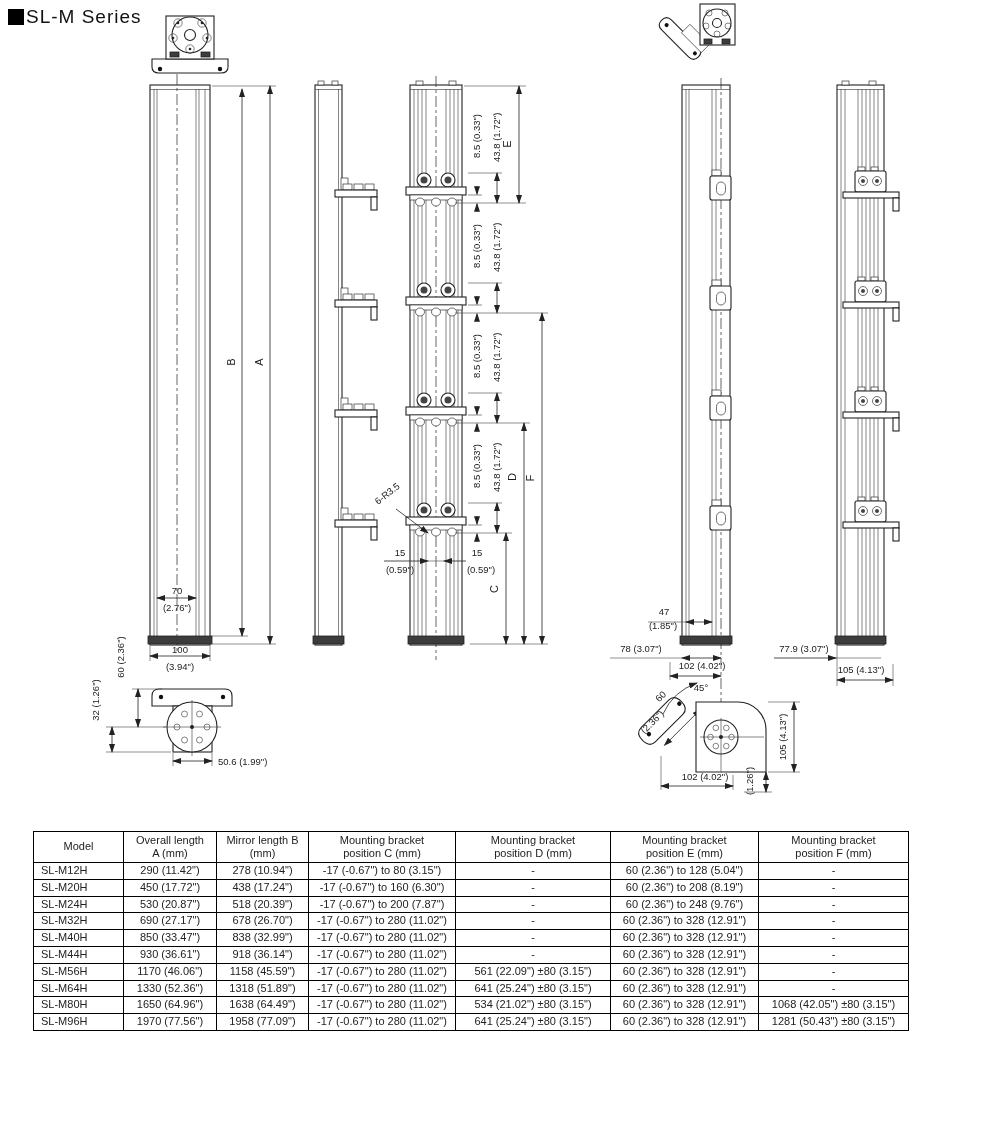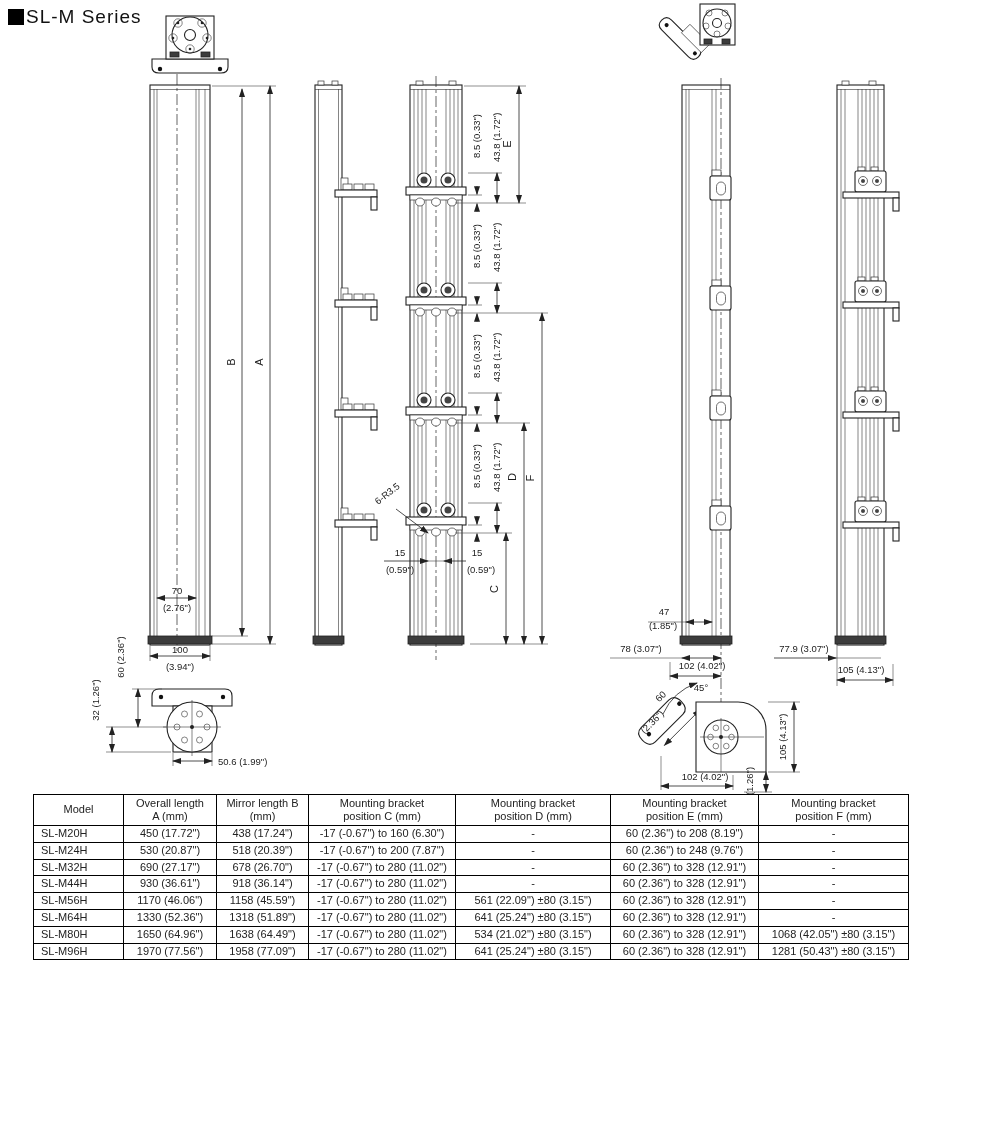--- a/index.html
+++ b/index.html
@@ -11,21 +11,21 @@
   svg .outw{fill:#fff;stroke:#222;stroke-width:1.1;}
   svg .thin{fill:none;stroke:#333;stroke-width:0.6;}
   svg .thinw{fill:#fff;stroke:#333;stroke-width:0.7;}
   svg .ext{fill:none;stroke:#444;stroke-width:0.6;}
   svg .dim{fill:none;stroke:#222;stroke-width:0.8;marker-start:url(#as);marker-end:url(#ae);}
   svg .dima{fill:none;stroke:#222;stroke-width:0.8;marker-end:url(#ae);}
   svg .cl{fill:none;stroke:#222;stroke-width:0.7;stroke-dasharray:11 3 3 3;}
   svg .dark{fill:#3c3c3c;stroke:#222;stroke-width:0.8;}
   svg text{font-family:"Liberation Sans",sans-serif;font-size:9.5px;fill:#1c1c1c;}
   svg text.tl{font-size:11px;}
-  table.spec{position:absolute;left:33px;top:794px;width:875px;border-collapse:collapse;table-layout:fixed;border:1.6px solid #000;}
+  table.spec{position:absolute;left:33px;top:831px;width:875px;border-collapse:collapse;table-layout:fixed;border:1.6px solid #000;}
   table.spec th{border:1px solid #000;font-weight:normal;font-size:11px;line-height:1.18;padding:2px 1px;white-space:pre-line;text-align:center;vertical-align:middle;color:#222;height:24px;}
   table.spec td{border:1px solid #000;font-size:11px;line-height:1.05;padding:1px 2px;text-align:center;color:#222;height:13.8px;overflow:hidden;}
   table.spec td.model-cell{text-align:left;padding-left:7px;}
 </style>
 </head>
 <body>
 
 <div class="title-row">
   <span class="title-marker"></span>
   <h1 class="page-title">SL-M Series</h1>
@@ -321,20 +321,29 @@
       <th>Mounting bracket
 position D (mm)</th>
       <th>Mounting bracket
 position E (mm)</th>
       <th>Mounting bracket
 position F (mm)</th>
     </tr>
   </thead>
   <tbody>
       <tr>
+        <td class="model-cell">SL-M12H</td>
+        <td>290 (11.42")</td>
+        <td>278 (10.94")</td>
+        <td>-17 (-0.67") to 80 (3.15")</td>
+        <td>-</td>
+        <td>60 (2.36") to 128 (5.04")</td>
+        <td>-</td>
+      </tr>
+      <tr>
         <td class="model-cell">SL-M20H</td>
         <td>450 (17.72")</td>
         <td>438 (17.24")</td>
         <td>-17 (-0.67") to 160 (6.30")</td>
         <td>-</td>
         <td>60 (2.36") to 208 (8.19")</td>
         <td>-</td>
       </tr>
       <tr>
         <td class="model-cell">SL-M24H</td>
@@ -348,20 +357,29 @@
       <tr>
         <td class="model-cell">SL-M32H</td>
         <td>690 (27.17")</td>
         <td>678 (26.70")</td>
         <td>-17 (-0.67") to 280 (11.02")</td>
         <td>-</td>
         <td>60 (2.36") to 328 (12.91")</td>
         <td>-</td>
       </tr>
       <tr>
+        <td class="model-cell">SL-M40H</td>
+        <td>850 (33.47")</td>
+        <td>838 (32.99")</td>
+        <td>-17 (-0.67") to 280 (11.02")</td>
+        <td>-</td>
+        <td>60 (2.36") to 328 (12.91")</td>
+        <td>-</td>
+      </tr>
+      <tr>
         <td class="model-cell">SL-M44H</td>
         <td>930 (36.61")</td>
         <td>918 (36.14")</td>
         <td>-17 (-0.67") to 280 (11.02")</td>
         <td>-</td>
         <td>60 (2.36") to 328 (12.91")</td>
         <td>-</td>
       </tr>
       <tr>
         <td class="model-cell">SL-M56H</td>

